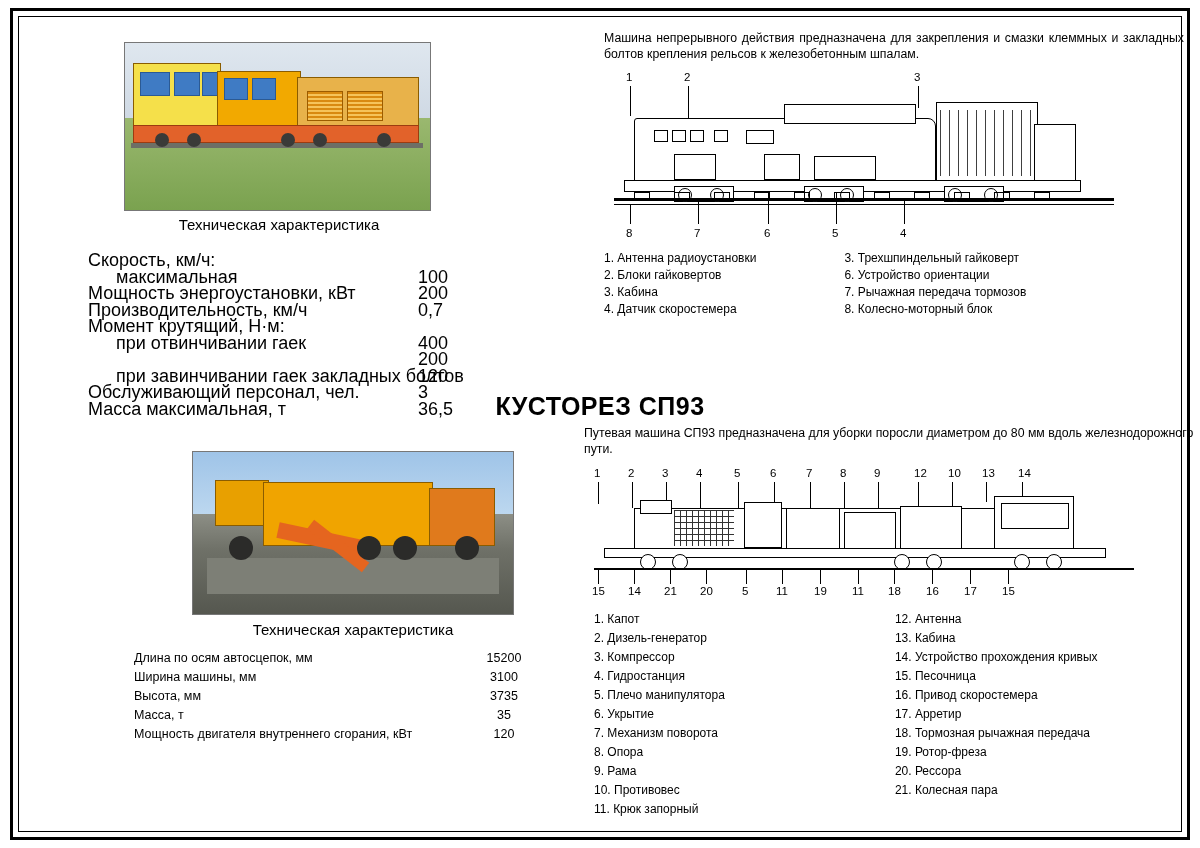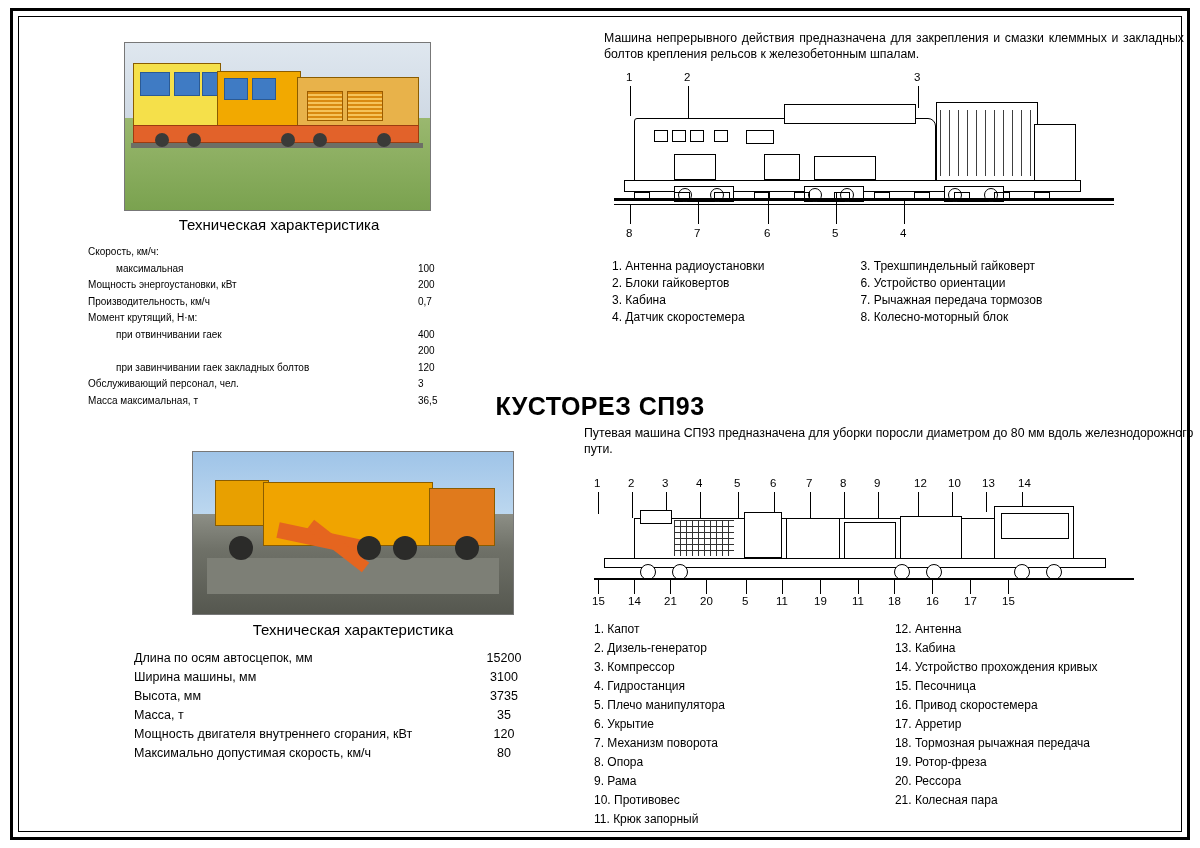--- a/index.html
+++ b/index.html
@@ -121,23 +121,23 @@
     position: absolute;
     left: 100px;
     top: 196px;
     width: 310px;
     text-align: center;
     font-size: 15px;
   }
   .spec1 {
     position: absolute;
     left: 64px;
-    top: 224px;
+    top: 232px;
     width: 420px;
-    font-size: 10px;
+    font-size: 18px;
     line-height: 16.5px;
   }
   .spec1 .row { position: relative; height: 16.5px; white-space: nowrap; }
   .spec1 .row .lbl { display: inline-block; }
   .spec1 .row .val {
     position: absolute;
     left: 330px;
     text-align: left;
   }
   .ind { padding-left: 28px; }
@@ -234,21 +234,21 @@
   }
 
   .legend {
     position: relative;
     margin: 8px 0 0 60px;
     font-size: 12px;
     line-height: 17px;
     display: flex;
     gap: 28px;
   }
-  .legend ol { margin: 8px; padding: 0; list-style: none; }
+  .legend ol { margin: 0; padding: 0; list-style: none; }
   .legend li { white-space: nowrap; }
   .legend .col2 { margin-left: 60px; }
 
   
   .sec2 {
     position: relative;
     height: 380px;
   }
   .photo2 {
     position: absolute;
@@ -319,21 +319,21 @@
 
   .sec2-right {
     position: absolute;
     left: 520px;
     top: 4px;
     width: 650px;
   }
   .intro2 {
     font-size: 12.3px;
     line-height: 16px;
-    margin: 0 0 21px 40px;
+    margin: 0 0 11px 40px;
   }
   .draw2 {
     position: relative;
     margin: 8px 0 0 30px;
     width: 600px;
     height: 136px;
   }
   .mach2 {
     position: absolute; left: 20px; top: 26px; width: 540px; height: 78px;
   }
@@ -531,21 +531,20 @@
       </div>
 
       <div class="cap2">Техническая характеристика</div>
 
       <div class="spec2">
         <div class="row"><span class="lbl">Длина по осям автосцепок, мм</span><span class="val">15200</span></div>
         <div class="row"><span class="lbl">Ширина машины, мм</span><span class="val">3100</span></div>
         <div class="row"><span class="lbl">Высота, мм</span><span class="val">3735</span></div>
         <div class="row"><span class="lbl">Масса, т</span><span class="val">35</span></div>
         <div class="row"><span class="lbl">Мощность двигателя внутреннего сгорания, кВт</span><span class="val">120</span></div>
-        <div class="row"><span class="lbl">Максимально допустимая скорость, км/ч</span><span class="val">80</span></div>
       </div>
 
       <div class="sec2-right">
         <p class="intro2">Путевая машина СП93 предназначена для уборки поросли диаметром до 80 мм вдоль железнодорожного пути.</p>
 
         <div class="draw2">
 
           <span class="callnum" style="left:20px; top:0;">1</span>
           <span class="lead" style="left:24px; top:14px; height:22px;"></span>
           <span class="callnum" style="left:54px; top:0;">2</span>

